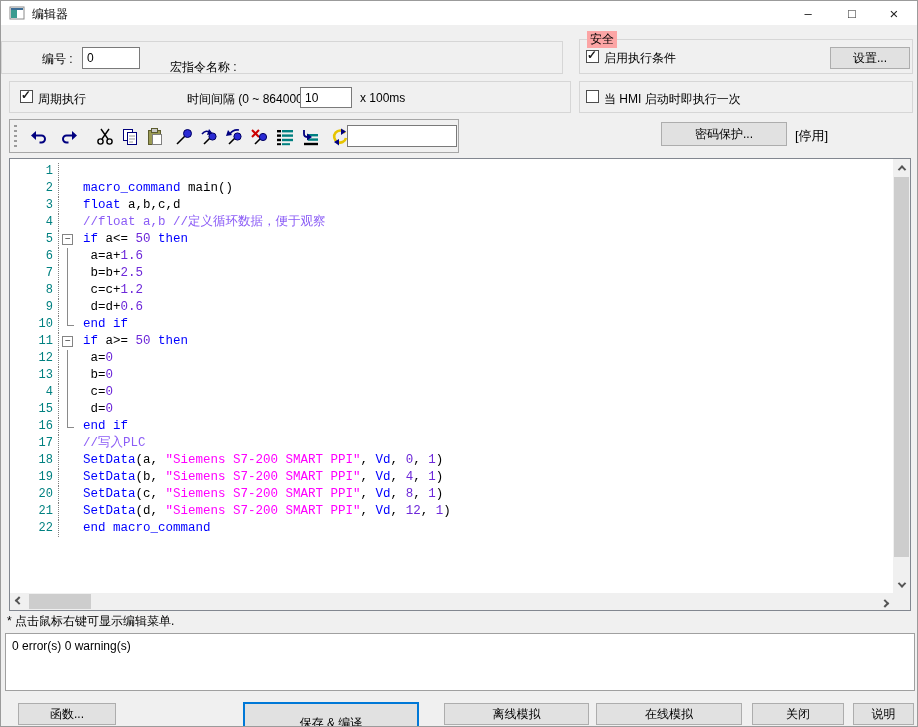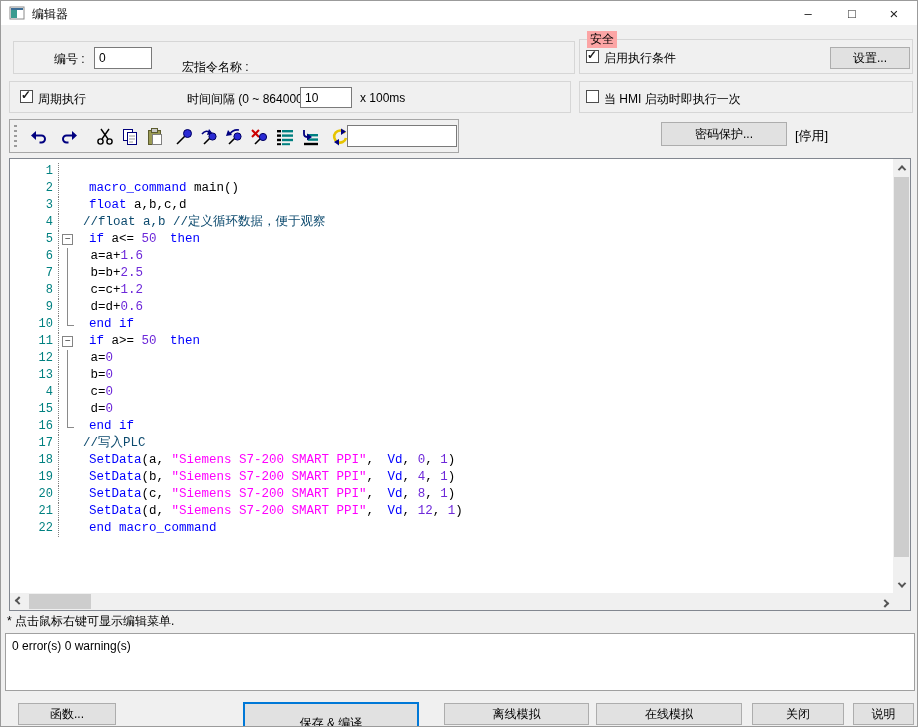--- a/index.html
+++ b/index.html
@@ -39,22 +39,22 @@
         font-family:"Liberation Mono",monospace; font-size:12px; color:#008080;
         border-right:1px dotted #808080; height:17px; line-height:17px; flex:none; }
   .foldcol { position:relative; display:inline-block; width:24px; height:17px; flex:none; }
   .foldbox { position:absolute; left:3px; top:3px; width:11px; height:11px; border:1px solid #848484;
              background:#fff; font-size:10px; line-height:9px; text-align:center; color:#333;
              font-family:"Liberation Mono",monospace; }
   .vline { position:absolute; left:8px; top:0; width:1px; height:17px; background:#8a8a8a; }
   .vline.half { height:9px; }
   .htick { position:absolute; left:8px; top:9px; width:7px; height:1px; background:#8a8a8a; }
   .codetext { font-family:"Liberation Mono",monospace; font-size:12.5px; line-height:17px; white-space:pre; }
-  .tk-k { color:#0000ff;margin-left:6px; } .tk-n { color:#6d28d9; } .tk-s { color:#ff00ff; }
-  .tk-c { color:#0c4a6e; } .tk-p { color:#000000; }
+  .tk-k { color:#0000ff; } .tk-n { color:#6d28d9; } .tk-s { color:#ff00ff; }
+  .tk-c { color:#8b5cf6; } .tk-p { color:#000000; }
   
   .sb { position:absolute; background:#f0f0f0; }
   #vsb { right:0; top:0; width:17px; bottom:17px; }
   #hsb { left:0; bottom:0; height:17px; right:17px; }
   #sb-corner { position:absolute; right:0; bottom:0; width:17px; height:17px; background:#f0f0f0; }
   .sb-arrow { position:absolute; width:17px; height:17px; display:flex; align-items:center; justify-content:center; }
   .chev { width:6px; height:6px; border-top:2px solid #555; border-left:2px solid #555; }
   .chev.up { transform:rotate(45deg) translate(1px,1px); }
   .chev.down { transform:rotate(225deg) translate(1px,1px); }
   .chev.left { transform:rotate(-45deg) translate(1px,-1px); }
@@ -76,21 +76,21 @@
       <rect x="1" y="2" width="14" height="12" fill="#ffffff" stroke="#8a8a8a"></rect>
       <rect x="2" y="3" width="12" height="2" fill="#3e6e96"></rect>
       <rect x="2" y="5" width="6" height="8" fill="#3a9b8f"></rect>
     </svg>
     <span id="title-text">编辑器</span>
     <div class="wbtn" id="btn-min">–</div>
     <div class="wbtn" id="btn-max">□</div>
     <div class="wbtn" id="btn-close">×</div>
   </div>
 
-  <div class="panel" style="left:12px; top:40px; width:562px; height:33px;padding-left:29px;">
+  <div class="panel" style="left:0; top:40px; width:562px; height:33px;padding-left:29px;">
     <span class="lbl" style="left:40px; top:9px;">编号 :</span>
     <input class="tbox" style="left: 80px; top: 5px; width: 58px; height: 22px;" value="0">
     <span class="lbl" style="left:168px; top:9px;margin-top:8px;">宏指令名称 :</span>
   </div>
 
   <div class="panel" style="left:578px; top:38px; width:334px; height:35px;">
     <span class="grouplabel">安全</span>
     <span class="cb checked" style="left:6px; top:10px;"></span>
     <span class="lbl" style="left:24px; top:10px;">启用执行条件</span>
     <div class="btn" style="left:250px; top:7px; width:80px; height:22px;">

